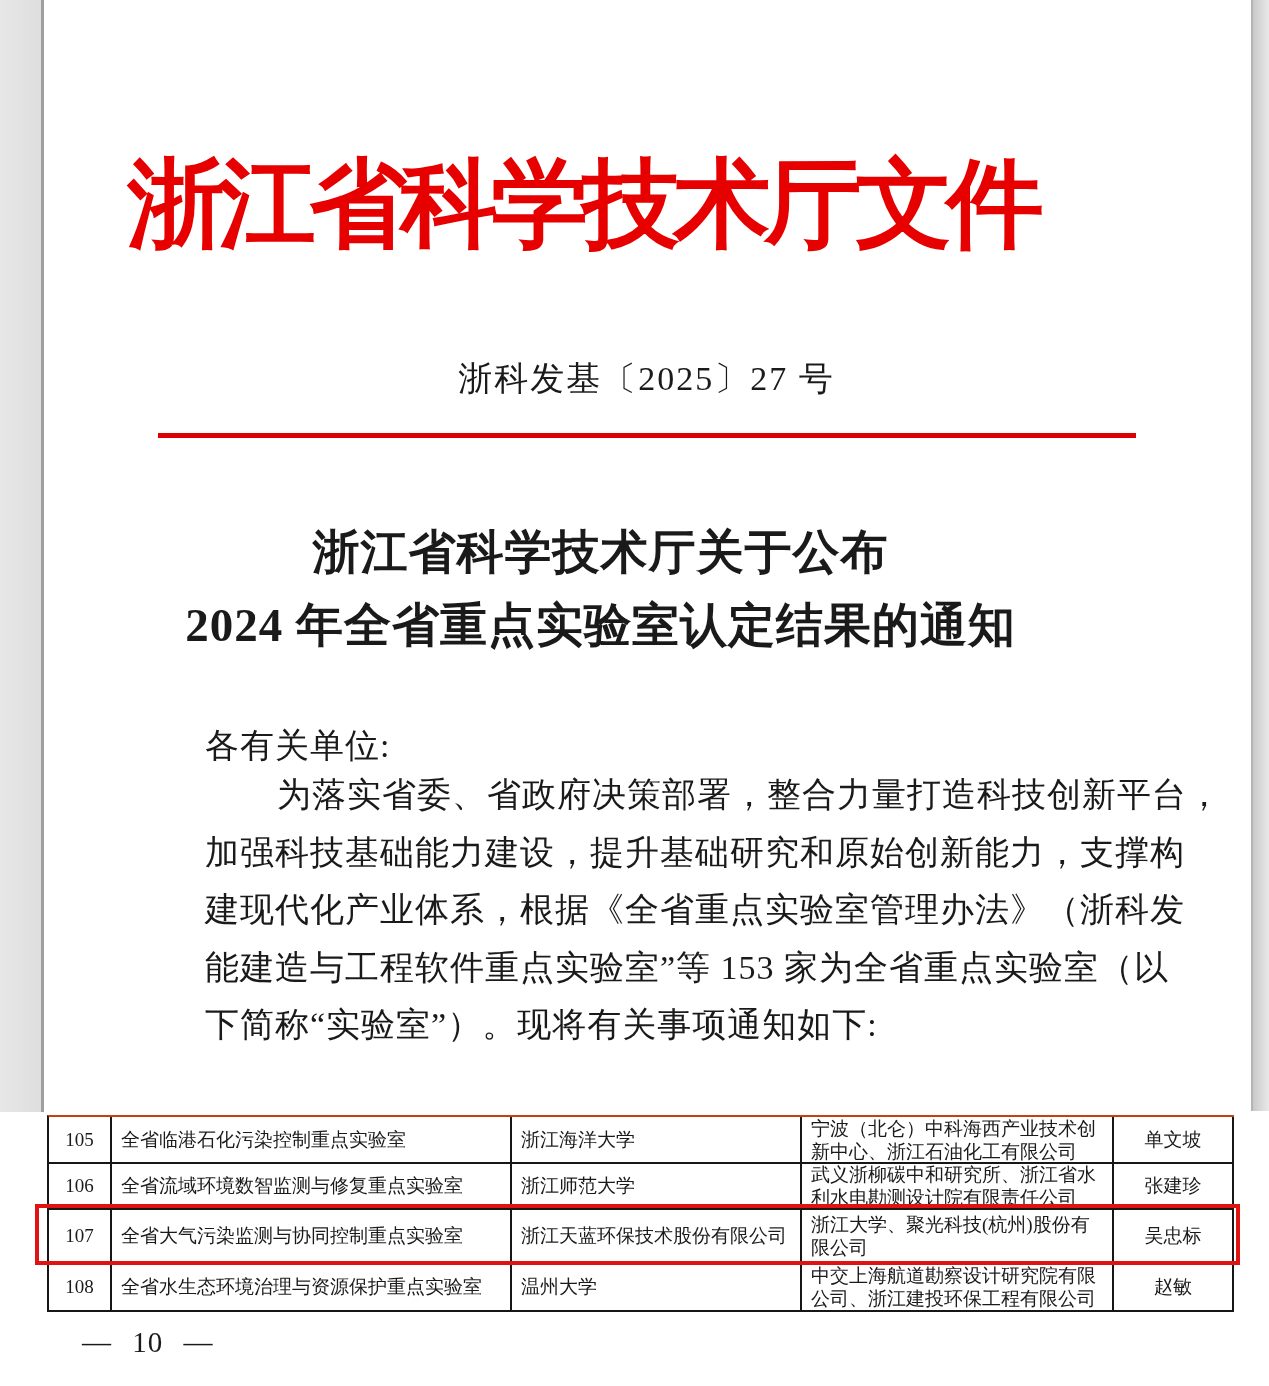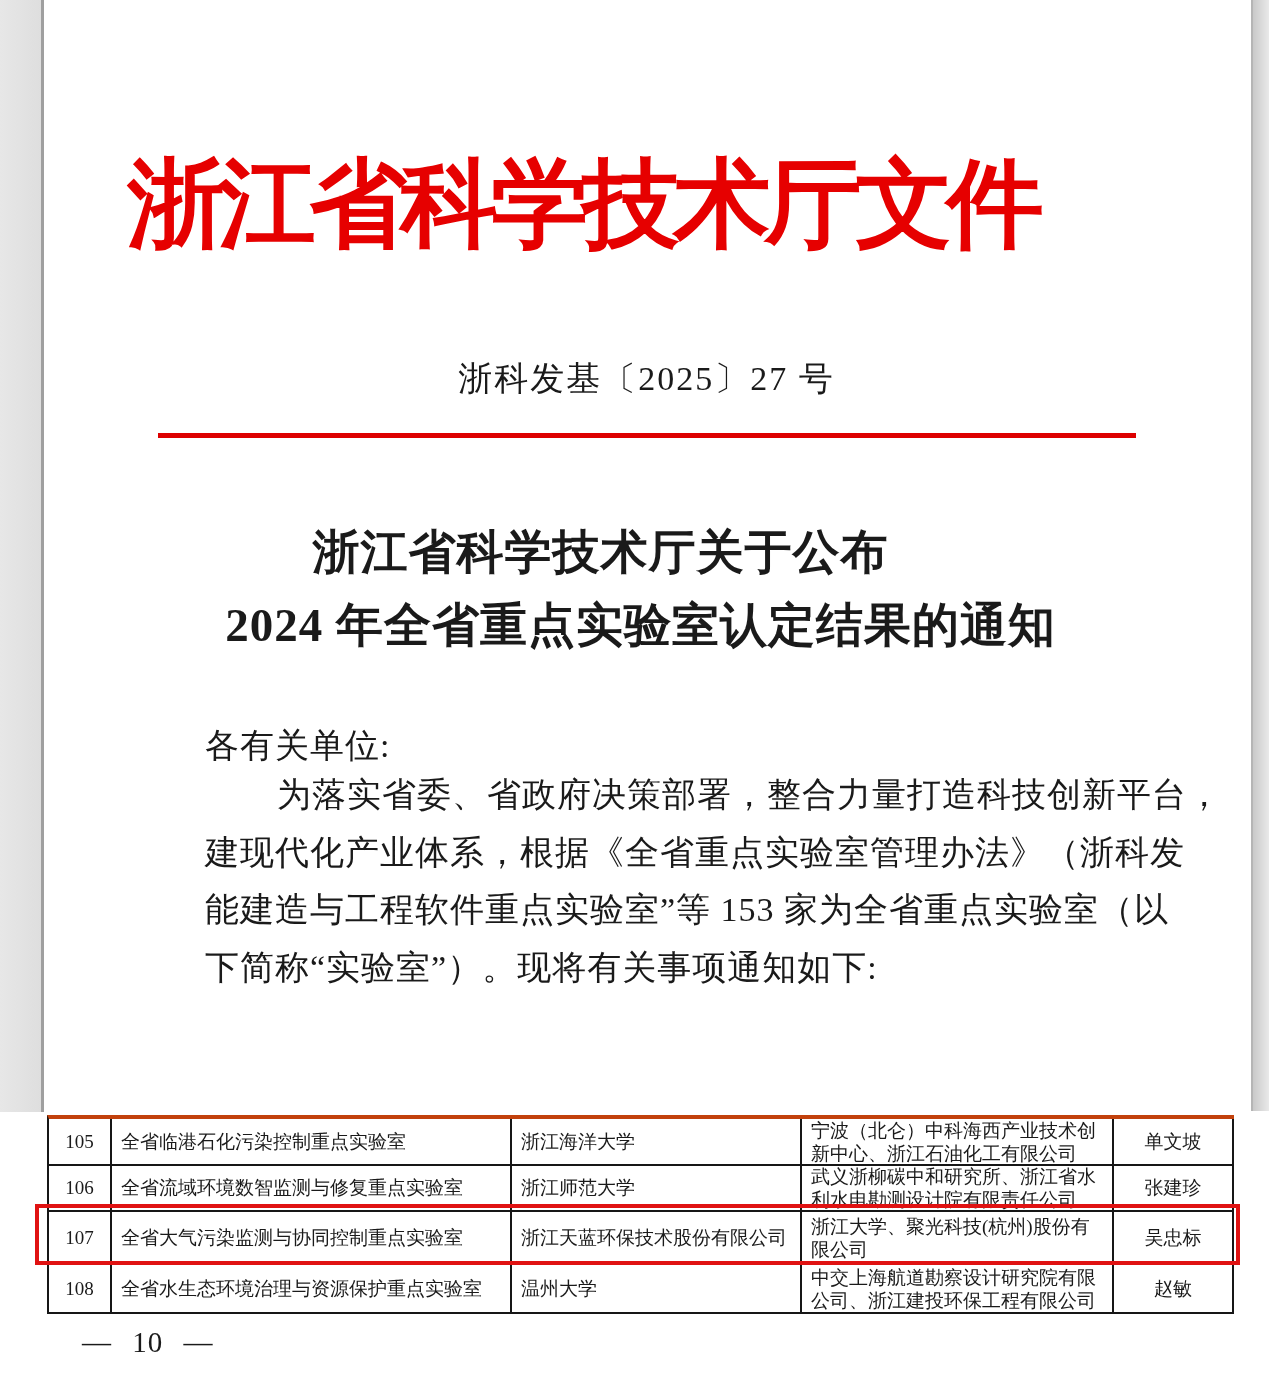--- a/index.html
+++ b/index.html
@@ -32,36 +32,36 @@
   }
   .red-rule{
     left:158px;top:433px;width:978px;height:5px;
     background:var(--rule-red,#dd0000);
   }
   .notice-title{
     left:42px;width:1117px;text-align:center;
     font-weight:bold;font-size:47px;letter-spacing:1px;white-space:nowrap;
   }
   .notice-line1{top:521px;}
-  .notice-line2{top:594px;margin-left:40px;}
+  .notice-line2{top:594px;}
   .salutation{
     left:205px;top:723px;font-size:34px;letter-spacing:1px;white-space:nowrap;
   }
   .body-lines{
     left:205px;top:766px;width:1010px;
     font-size:34px;line-height:57.5px;letter-spacing:1px;
   }
   .body-lines .bline{white-space:nowrap;}
   .body-lines div.bline:first-of-type{text-indent:72px;}
   
   .ktable{
     left:47px;top:1115px;display:grid;
     grid-template-columns:63px 400px 290px 312px 120px;
     grid-template-rows:47px 46px 53px 49px;
-    border-top:4px solid #c2410c;border-left:2px solid #161616;
+    border-top:2px solid #c2410c;border-left:2px solid #161616;
     font-size:19px;line-height:24px;
   }
   .trow{display:contents;}
   .cell{
     border-right:2px solid #161616;border-bottom:2px solid #161616;
     box-sizing:border-box;display:flex;align-items:center;
     overflow:hidden;
   }
   .c-no,.c-dir{justify-content:center;text-align:center;}
   .c-lab,.c-host,.c-part{padding:0 9px;text-align:left;}
@@ -91,20 +91,21 @@
 
 <div class="abs notice-title notice-line1">浙江省科学技术厅关于公布</div>
 <div class="abs notice-title notice-line2">2024 年全省重点实验室认定结果的通知</div>
 
 <div class="abs salutation">各有关单位:</div>
 
 <div class="abs body-lines">
 
     <div class="bline">为落实省委、省政府决策部署，整合力量打造科技创新平台，</div>
 
+    <div class="bline">加强科技基础能力建设，提升基础研究和原始创新能力，支撑构</div>
 
     <div class="bline">建现代化产业体系，根据《全省重点实验室管理办法》（浙科发</div>
 
 
     <div class="bline">能建造与工程软件重点实验室”等 153 家为全省重点实验室（以</div>
 
     <div class="bline">下简称“实验室”）。现将有关事项通知如下:</div>
   </div>
 
 <div class="abs ktable">

